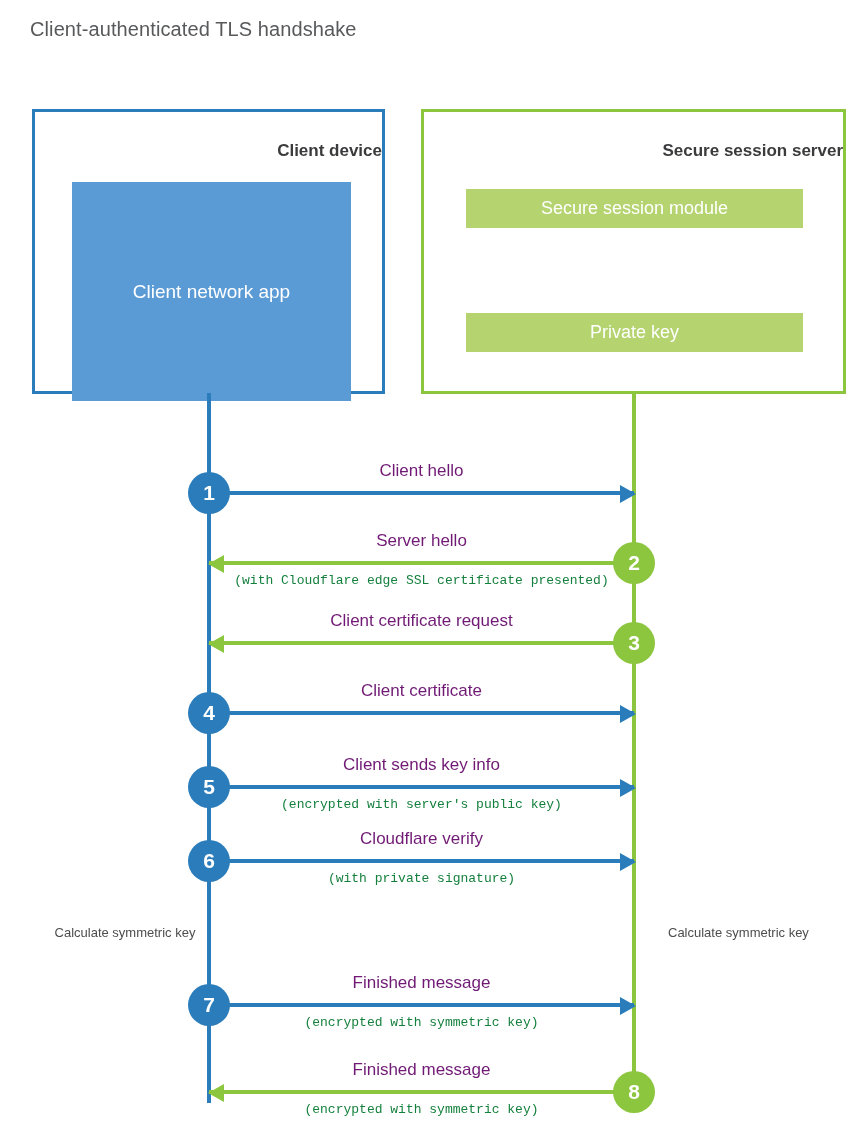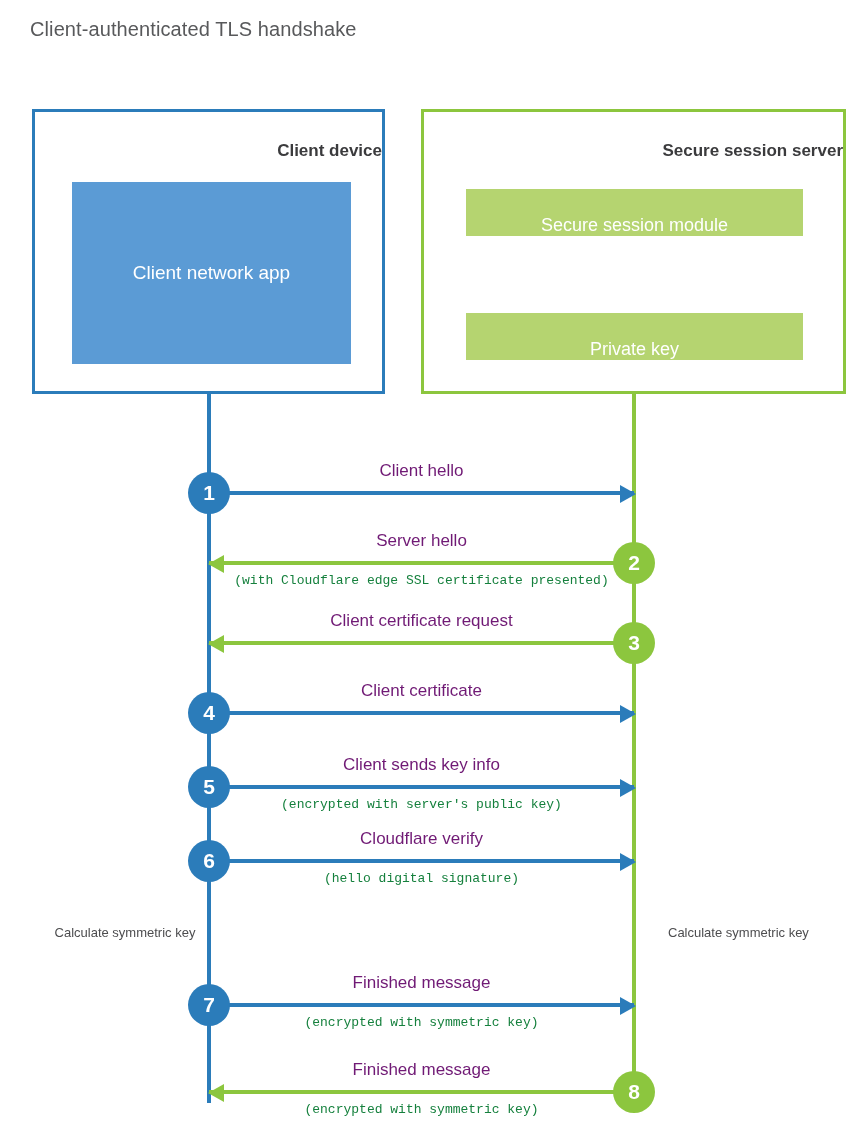--- a/index.html
+++ b/index.html
@@ -63,43 +63,43 @@
     font-weight: bold;
     color: #3b3b3d;
   }
 
   
   #client-app-block {
     position: absolute;
     left: 37px;
     top: 70px;
     width: 279px;
-    height: 182px;
+    height: 219px;
     background: #5b9bd5;
     display: flex;
     align-items: center;
     justify-content: center;
   }
   #client-app-label {
     color: #ffffff;
     font-size: 19px;
     line-height: 28px;
     text-align: center;
     max-width: 180px;
   }
 
   
   .server-bar {
     position: absolute;
     left: 42px;
     width: 337px;
-    height: 47px;
+    height: 39px;
     background: #b5d470;
     display: flex;
-    align-items: flex-end;
+    align-items: center;
     justify-content: center;
   }
   .server-bar-label {
     color: #ffffff;
     font-size: 18px;
     text-align: center;
   }
   #server-bar-0 { top: 77px; }
   #server-bar-1 { top: 139px; }
   #server-bar-2 { top: 201px; }
@@ -282,21 +282,21 @@
         <div class="arrow-head right blue"></div>
         <div class="step-badge blue">5</div>
         <div class="msg-label">Client sends key info</div>
         <div class="msg-sublabel">(encrypted with server's public key)</div>
       </div>
       <div class="msg-row" style="top: 861px;">
         <div class="arrow-line blue"></div>
         <div class="arrow-head right blue"></div>
         <div class="step-badge blue">6</div>
         <div class="msg-label">Cloudflare verify</div>
-        <div class="msg-sublabel">(hello digital signature)</div>
+        <div class="msg-sublabel">(with private signature)</div>
       </div>
       <div class="msg-row" style="top: 1005px;">
         <div class="arrow-line blue"></div>
         <div class="arrow-head right blue"></div>
         <div class="step-badge blue">7</div>
         <div class="msg-label">Finished message</div>
         <div class="msg-sublabel">(encrypted with symmetric key)</div>
       </div>
       <div class="msg-row" style="top: 1092px;">
         <div class="arrow-line green"></div>

